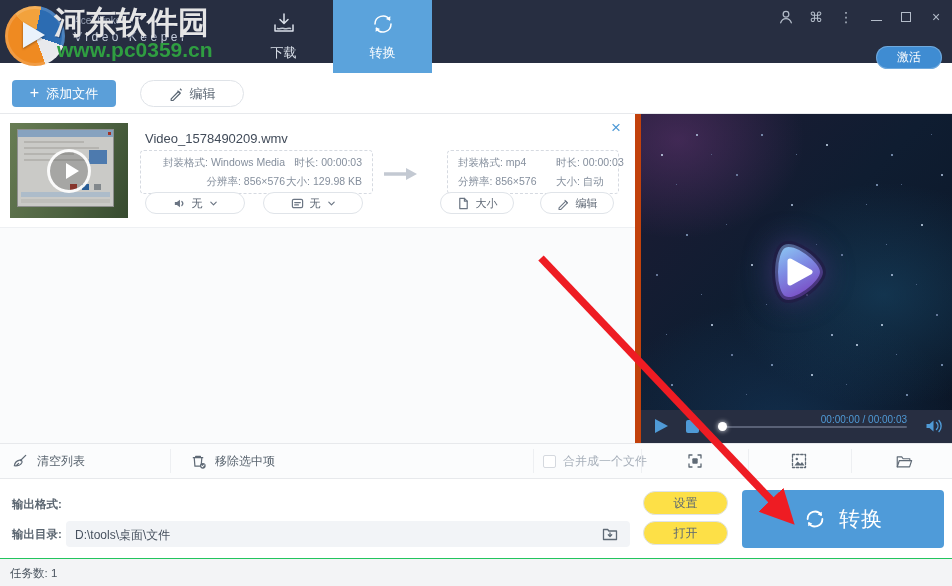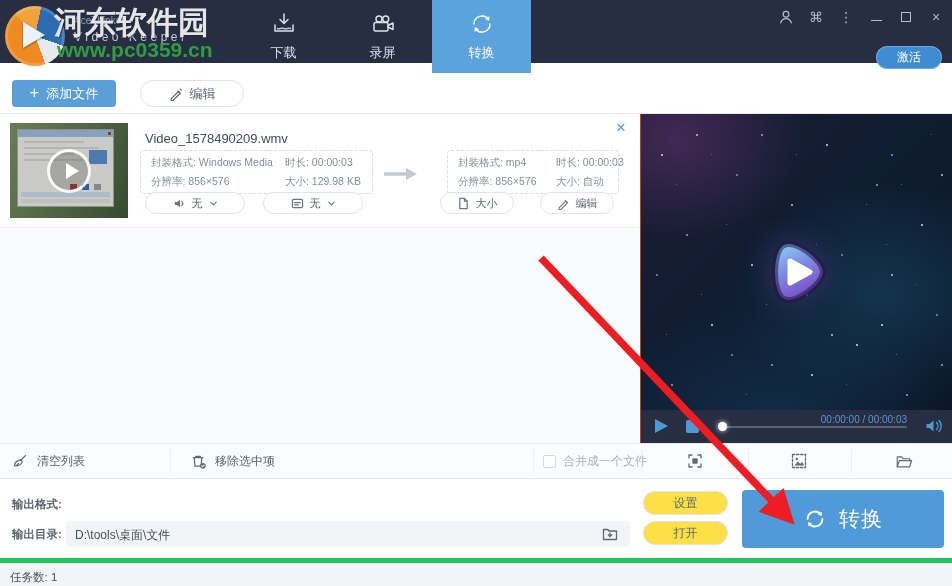--- a/index.html
+++ b/index.html
@@ -49,21 +49,21 @@
     background:#5b9fd9; color:#fff; font-size:13px; display:flex; align-items:center; justify-content:center;
     gap:7px; cursor:pointer; }
   .btn-add .plus { font-size:16px; line-height:16px; margin-top:-1px; }
   .btn-edit { position:absolute; left:140px; top:7px; width:104px; height:27px; border-radius:14px;
     background:#fff; border:1px solid #dfe3e8; color:#5a6673; font-size:13px; display:flex; align-items:center;
     justify-content:center; gap:7px; cursor:pointer; }
   .btn-edit svg { width:14px; height:14px; stroke:#5a6673; fill:none; stroke-width:1.4; stroke-linejoin:round; }
 
   
   .file-panel { position:absolute; left:0; top:114px; width:641px; height:329px; background:#fafbfc;
-    border-right:1px solid #c2410c; }
+    border-right:6px solid #c2410c; }
   .file-item { position:relative; width:100%; height:114px; background:#fff; border-bottom:1px solid #eef0f3; }
   .thumb { position:absolute; left:10px; top:9px; width:118px; height:95px; overflow:hidden;
     background:linear-gradient(115deg,#7b9363 0%, #5c744c 55%, #3e5535 100%); cursor:pointer; }
   .tw { position:absolute; left:7px; top:6px; width:97px; height:78px; background:#f2f1ee; border:1px solid #a9a9a9; }
   .tw-title { height:7px; background:#9fc0e4; position:relative; }
   .tw-title::after { content:""; position:absolute; right:2px; top:2px; width:3px; height:3px; background:#c0392b; }
   .tw-line { height:2px; background:#d8d6d2; margin:4px 6px 0 6px; }
   .tw-img { position:absolute; right:6px; top:20px; width:18px; height:14px; background:#5a8fd0; }
   .tw-sq { position:absolute; bottom:16px; width:7px; height:6px; }
   .tw-row1 { position:absolute; left:3px; right:3px; bottom:9px; height:5px; background:#cfe0f2; }
@@ -72,21 +72,21 @@
   .play-overlay { position:absolute; left:50%; top:50%; width:44px; height:44px; transform:translate(-50%,-50%);
     border:3px solid rgba(255,255,255,.95); border-radius:50%; background:rgba(60,60,60,.25); }
   .play-overlay::after { content:""; position:absolute; left:16px; top:11px; width:0; height:0;
     border-top:8px solid transparent; border-bottom:8px solid transparent; border-left:13px solid #fff; }
 
   .file-name { position:absolute; left:145px; top:17px; font-size:13px; color:#414b59; }
   .item-close { position:absolute; right:14px; top:5px; color:#4f9ad6; font-size:17px; cursor:pointer; line-height:17px; }
 
   .meta-box { position:absolute; top:36px; height:44px; border:1px dashed #d6dae1; border-radius:4px;
     display:grid; align-content:center; row-gap:2px; padding:0 10px; font-size:10.5px; color:#858f9d; }
-  .meta-src { left:140px; width:233px; grid-template-columns:134px auto; }
+  .meta-src { left:140px; width:233px; grid-template-columns:134px auto;text-align:right; }
   .meta-dst { left:447px; width:172px; grid-template-columns:98px auto; }
   .mcell { white-space:nowrap; line-height:17px; }
   .meta-arrow { position:absolute; left:381px; top:52px; }
   .item-controls { position:absolute; left:0; top:78px; width:641px; height:24px; }
   .pill { position:absolute; height:22px; border:1px solid #e0e4e9; border-radius:11px; background:#fff;
     display:flex; align-items:center; justify-content:center; gap:6px; font-size:11px; color:#5d6774; cursor:pointer; }
   .pill svg { width:13px; height:13px; stroke:#6b7583; fill:none; stroke-width:1.3; stroke-linecap:round; stroke-linejoin:round; }
   .pill .chev { width:9px; height:9px; }
   .sel-audio { left:145px; width:100px; }
   .sel-sub { left:263px; width:100px; }
@@ -152,21 +152,21 @@
   .dir-icon { position:absolute; right:12px; top:5px; width:16px; height:16px; }
   .side-btn { position:absolute; left:643px; width:85px; height:24px; border:1px solid #dfe3e8; border-radius:12px;
     background:#fde047; font-size:12px; color:#5a6673; display:flex; align-items:center; justify-content:center; cursor:pointer; }
   .convert-btn { position:absolute; left:742px; top:11px; width:202px; height:58px; border-radius:4px;
     background:#4f9bd9; color:#fff; display:flex; align-items:center; justify-content:center; gap:12px; cursor:pointer; }
   .convert-btn svg { width:24px; height:24px; stroke:#fff; fill:none; stroke-width:2; stroke-linecap:round; }
   .convert-btn .clabel { font-size:21px; letter-spacing:1px; }
 
   
   .statusbar { position:absolute; left:0; top:558px; width:952px; height:28px; background:#f3f4f6;
-    border-top:5px solid #22c55e; }
+    border-top:1px solid #22c55e; }
   .statusbar .stext { position:absolute; left:10px; top:7px; font-size:11.5px; color:#4a545f; }
 
   
   .arrow-overlay { position:absolute; left:0; top:0; width:952px; height:586px; z-index:100; pointer-events:none; }
 </style>
 </head>
 <body>
 
 <div class="window">
 
@@ -182,29 +182,20 @@
     <div class="wm-url">www.pc0359.cn</div>
 
     <div class="tabs">
       <div class="tab">
         <svg viewBox="0 0 26 26">
           <path d="M13 3v9M9 8.5l4 4 4-4"></path>
             <path d="M4 14v6h18v-6"></path>
             <path d="M6.5 17.5c2 1.3 4-1.3 6.5 0s4.5-1.3 6.5 0" opacity=".85"></path>
         </svg>
         <span class="tlabel">下载</span>
-      </div>
-      <div class="tab">
-        <svg viewBox="0 0 26 26">
-          <circle cx="9" cy="8" r="3"></circle>
-            <circle cx="15.7" cy="8" r="3"></circle>
-            <rect x="4" y="11.5" width="14" height="8.5" rx="1.5"></rect>
-            <path d="M18 14.5l5-2.5v6.5l-5-2.5"></path>
-        </svg>
-        <span class="tlabel">录屏</span>
       </div>
       <div class="tab active">
         <svg viewBox="0 0 26 26">
           <path d="M21 13a8 8 0 0 1-14.6 4.5"></path>
             <path d="M5 13a8 8 0 0 1 14.6-4.5"></path>
           <path d="M5.6 20.8l.3-4.5 4.2 1.7z" fill="currentColor" stroke="none"></path>
           <path d="M20.4 5.2l-.3 4.5-4.2-1.7z" fill="currentColor" stroke="none"></path>
         </svg>
         <span class="tlabel">转换</span>
       </div>

